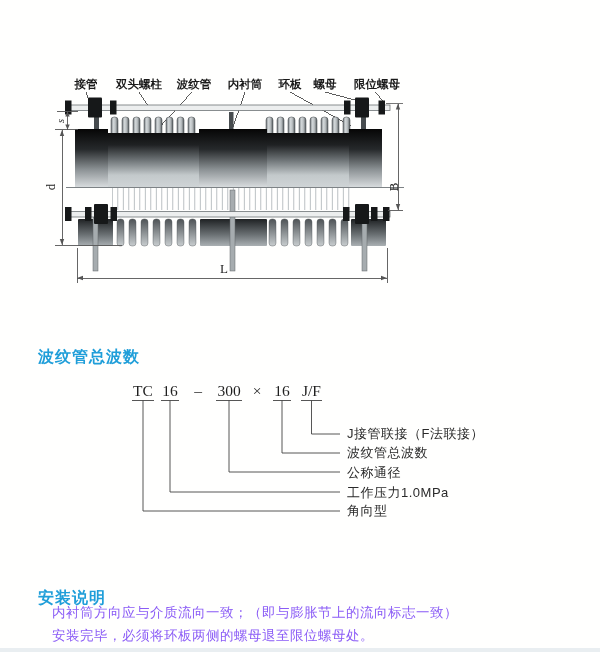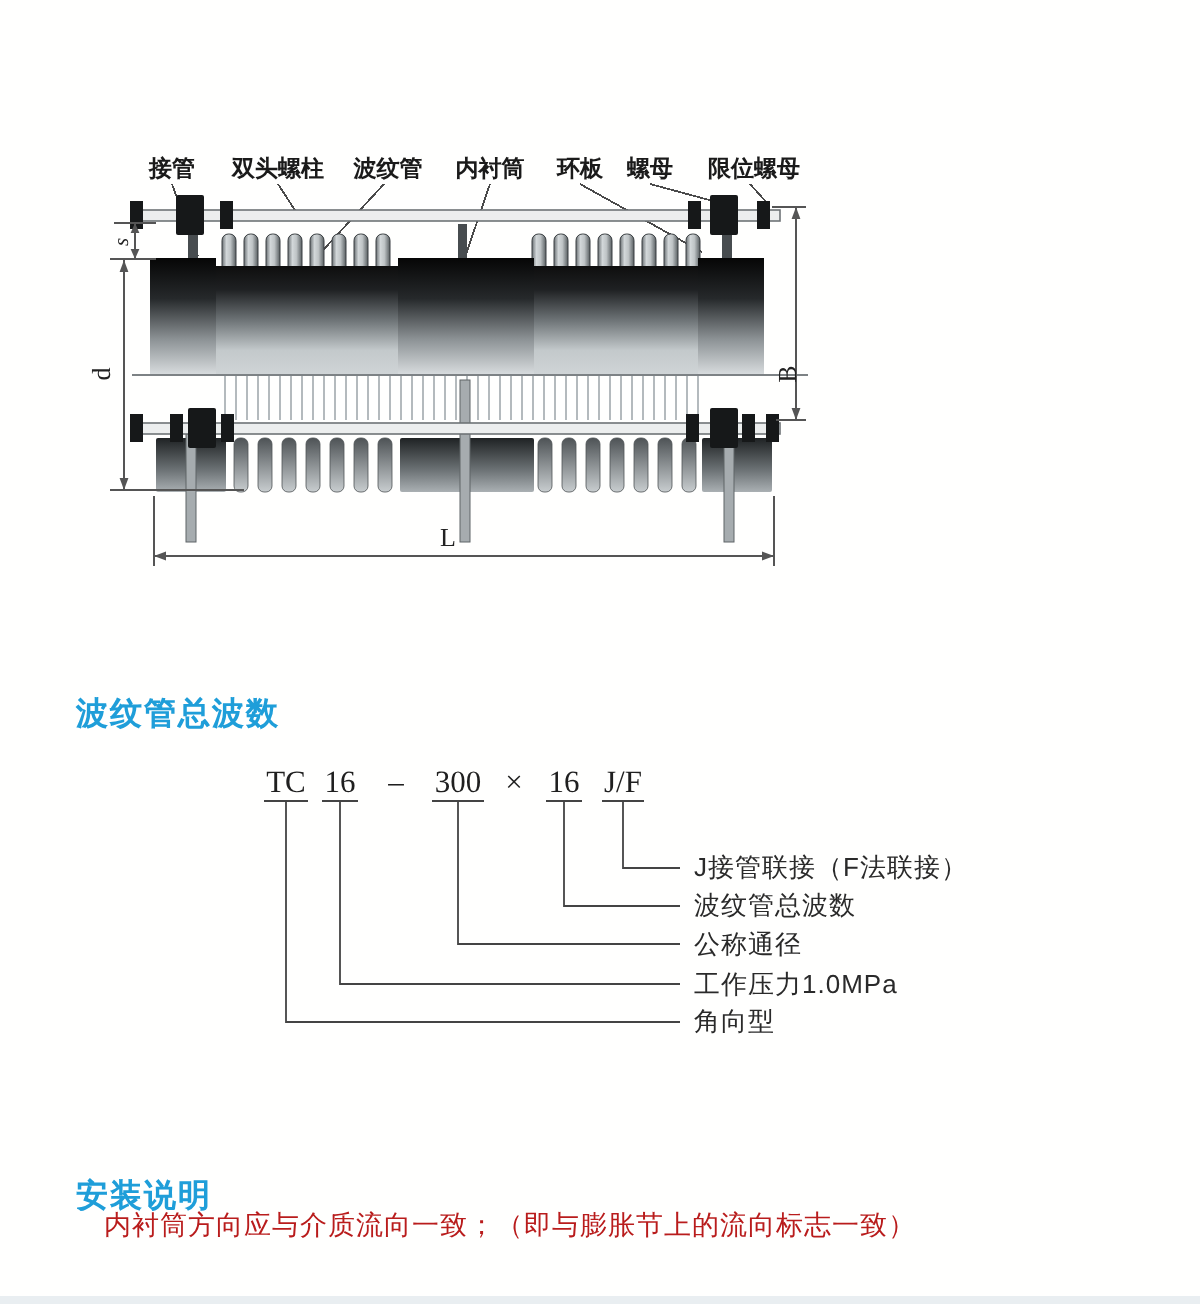--- a/index.html
+++ b/index.html
@@ -15,21 +15,21 @@
     letter-spacing:1px;white-space:nowrap;
   }
   .t1{top:8px;}
   .t2{top:347px;}
   .t3{top:588px;}
   svg{position:absolute;left:0;display:block;}
   #diagram{top:60px;}
   #codefig{top:372px;}
   .install{
     position:absolute;left:52px;top:601px;
-    font-size:13.5px;font-weight:500;color:#b91c1c;
+    font-size:13.5px;font-weight:500;color:#8b5cf6;
     line-height:23px;white-space:nowrap;letter-spacing:0.5px;
   }
   .bottom-strip{
     position:absolute;left:0;bottom:0;width:600px;height:4px;
     background:#e9eef1;
   }
   .dlabel{font-family:"Liberation Sans","DejaVu Sans",sans-serif;font-size:11.5px;font-weight:600;fill:#1a1a1a;}
   .dim{font-family:"Liberation Serif","DejaVu Serif",serif;font-size:13px;fill:#222;}
   .dim-s{font-family:"Liberation Serif","DejaVu Serif",serif;font-size:10.5px;font-style:italic;fill:#222;}
   .codeseg{font-family:"Liberation Serif","DejaVu Serif",serif;font-size:15.5px;fill:#1f1f1f;}
@@ -251,16 +251,17 @@
       <text class="callout" x="347" y="476.5">公称通径</text>
       <text class="callout" x="347" y="496.5">工作压力1.0MPa</text>
       <text class="callout" x="347" y="515">角向型</text>
     </g>
   </svg>
 
   <div class="sec-title t3">安装说明</div>
 
   <div class="install">
     <div>内衬筒方向应与介质流向一致；（即与膨胀节上的流向标志一致）</div>
+    <div>安装完毕，必须将环板两侧的螺母退至限位螺母处。</div>
   </div>
 
   <div class="bottom-strip"></div>
 </div>
 
 </body></html>

